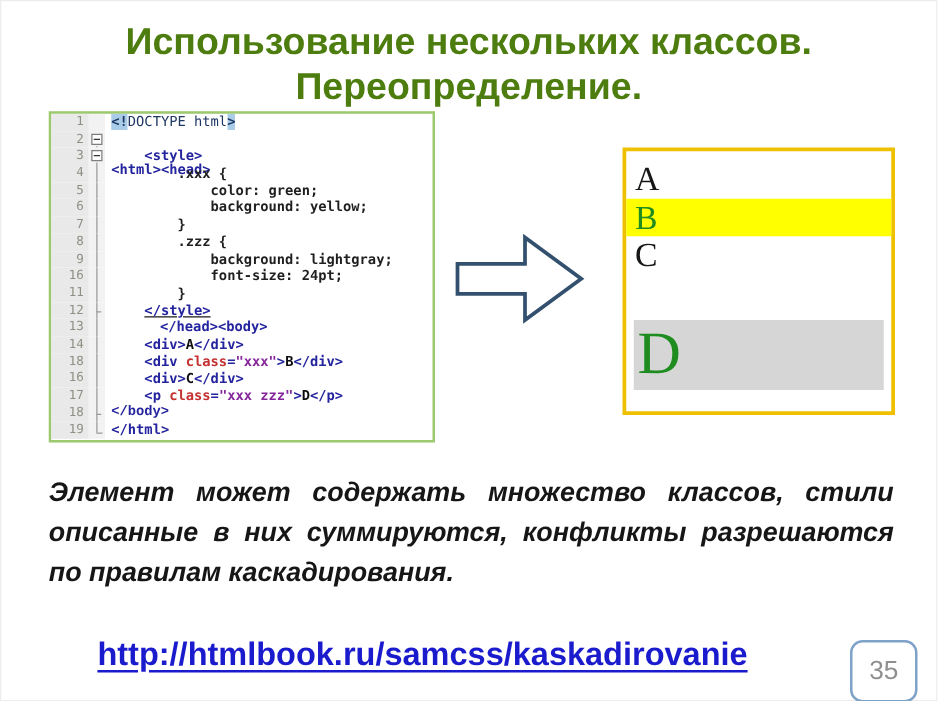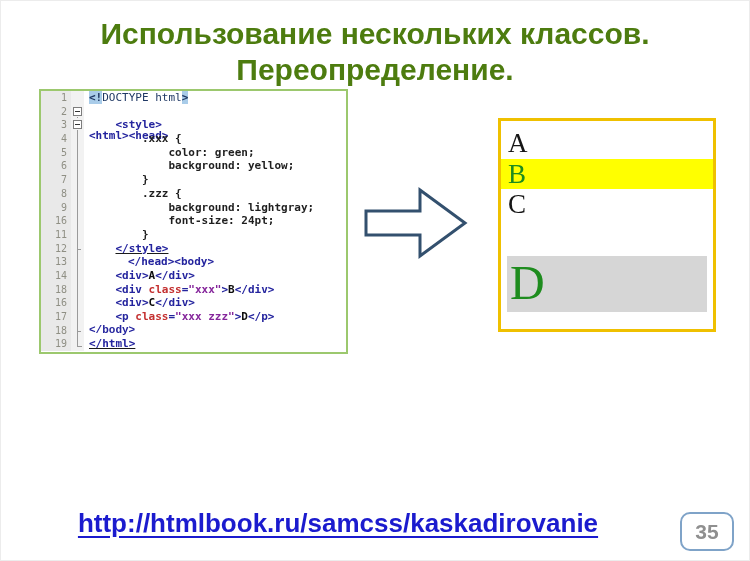--- a/index.html
+++ b/index.html
@@ -57,24 +57,24 @@
 
   
   .description { position:absolute; left:38px; top:377px; width:676px;
     font-style:italic; font-weight:600; font-size:21.5px; line-height:32px;
     text-align:justify; color:#161616; }
 
   
   .footer-link-row { position:absolute; top:507px; left:0; width:674px; text-align:center; }
   .footer-link-row a { color:var(--link-blue,#1B1BCE); font-size:26px; font-weight:700;
     text-decoration:underline; text-underline-offset:4px; }
-  .page-badge { position:absolute; top:511px; right:15px; width:54px; height:39px;
+  .page-badge { position:absolute; top:511px; right:15px; width:54px; height:50px;
     border:2.5px solid var(--badge-border,#7FA3C8); border-radius:10px; background:#fff;
     display:flex; align-items:center; justify-content:center;
-    color:#8f8f8f; font-size:21px; font-weight:700; }
+    color:#8f8f8f; font-size:21px; font-weight:400; }
 </style>
 </head>
 <body>
 
 <div class="slide">
 
   <div class="slide-title">
     <div>Использование нескольких классов.</div>
     <div>Переопределение.</div>
   </div>
@@ -171,41 +171,42 @@
           <span class="code-text" style="padding-left: 4ch;"><span class="seg-tag">&lt;p </span><span class="seg-attr">class</span><span class="seg-tag">=</span><span class="seg-val">"xxx zzz"</span><span class="seg-tag">&gt;</span><span class="seg-text">D</span><span class="seg-tag">&lt;/p&gt;</span></span>
         </div>
         <div class="code-line">
           <span class="gutter-num">18</span>
           <span class="fold-col fold-tick"></span>
           <span class="code-text" style="padding-left: 0ch; font-family: Liberation Mono, monospace;"><span class="seg-tag">&lt;/body&gt;</span></span>
         </div>
         <div class="code-line">
           <span class="gutter-num">19</span>
           <span class="fold-col fold-end"></span>
-          <span class="code-text" style="padding-left: 0ch; text-decoration: underline;"><span class="seg-tag">&lt;/html&gt;</span></span>
+          <span class="code-text" style="padding-left: 0ch;"><span class="seg-tag">&lt;/html&gt;</span></span>
         </div>
       </div>
   </div>
 
   <div class="arrow-wrap">
     <svg width="106" height="86" viewBox="0 0 106 86">
       <polygon points="3,31 57,31 57,10 102,43 57,76 57,55 3,55" fill="#ffffff" stroke="#33506E" stroke-width="3" stroke-linejoin="miter"></polygon>
     </svg>
   </div>
 
   <div class="result-box">
     <div>
         <div class="res-row res-plain">A</div>
         <div class="res-row res-xxx">B</div>
         <div class="res-row res-plain">C</div>
         <div class="res-row res-spacer"></div>
         <div class="res-row res-xxx-zzz">D</div>
       </div>
   </div>
 
+  <div class="description">Элемент может содержать множество классов, стили описанные в них суммируются, конфликты разрешаются по правилам каскадирования.</div>
 
   <div class="footer-link-row">
     <a href="#">http://htmlbook.ru/samcss/kaskadirovanie</a>
   </div>
 
   <div class="page-badge">
     <span>35</span>
   </div>
 
 </div>

